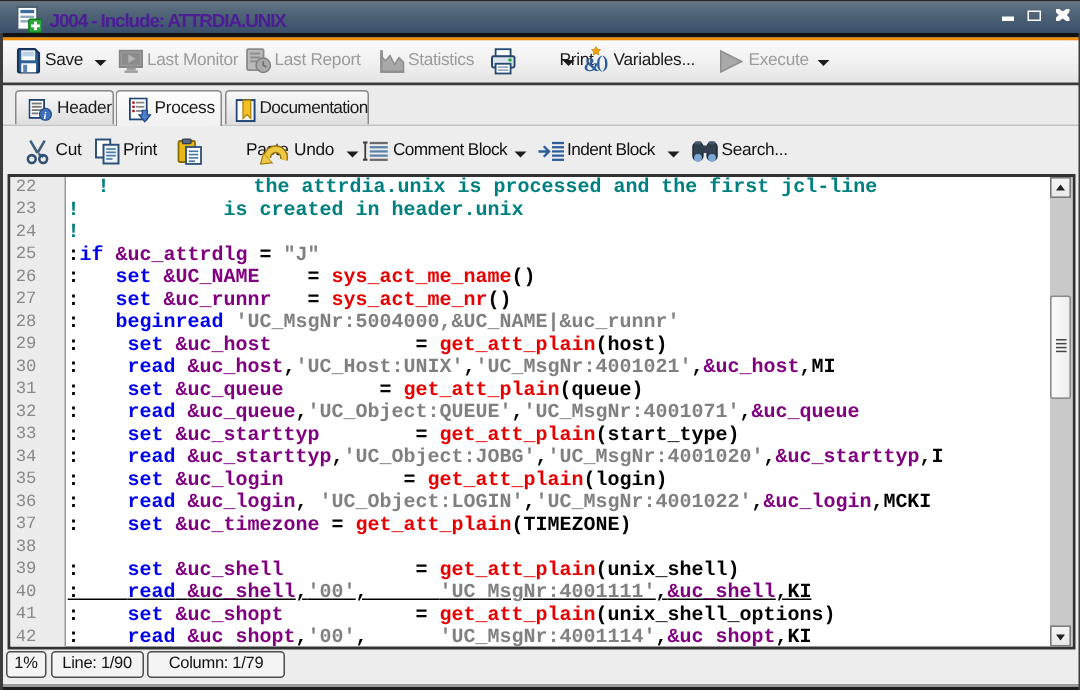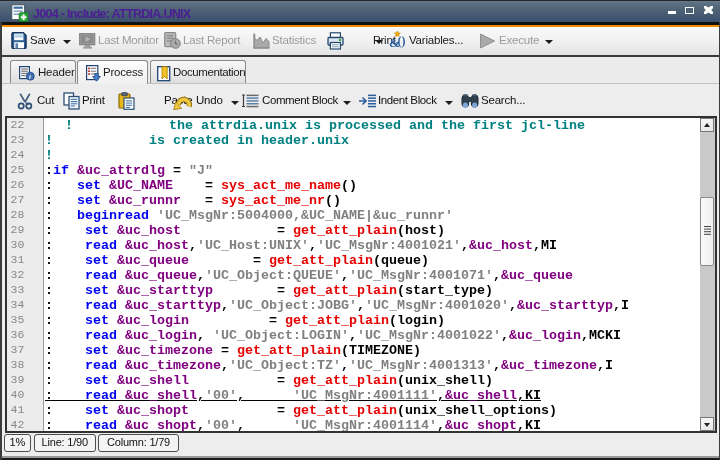--- a/index.html
+++ b/index.html
@@ -284,38 +284,37 @@
 <div class="cl" style="top:90.2px;">:   <span class="k">beginread</span> <span class="s">'UC_MsgNr:5004000,&amp;UC_NAME|&amp;uc_runnr'</span></div>
 <div class="cl" style="top:105.2px;">:    <span class="k">set</span> <span class="v">&amp;uc_host</span>            = <span class="f">get_att_plain</span>(host)</div>
 <div class="cl" style="top:120.2px;">:    <span class="k">read</span> <span class="v">&amp;uc_host</span>,<span class="s">'UC_Host:UNIX'</span>,<span class="s">'UC_MsgNr:4001021'</span>,<span class="v">&amp;uc_host</span>,MI</div>
 <div class="cl" style="top:135.2px;">:    <span class="k">set</span> <span class="v">&amp;uc_queue</span>        = <span class="f">get_att_plain</span>(queue)</div>
 <div class="cl" style="top:150.2px;">:    <span class="k">read</span> <span class="v">&amp;uc_queue</span>,<span class="s">'UC_Object:QUEUE'</span>,<span class="s">'UC_MsgNr:4001071'</span>,<span class="v">&amp;uc_queue</span></div>
 <div class="cl" style="top:165.2px;">:    <span class="k">set</span> <span class="v">&amp;uc_starttyp</span>        = <span class="f">get_att_plain</span>(start_type)</div>
 <div class="cl" style="top:180.2px;">:    <span class="k">read</span> <span class="v">&amp;uc_starttyp</span>,<span class="s">'UC_Object:JOBG'</span>,<span class="s">'UC_MsgNr:4001020'</span>,<span class="v">&amp;uc_starttyp</span>,I</div>
 <div class="cl" style="top:195.2px;">:    <span class="k">set</span> <span class="v">&amp;uc_login</span>          = <span class="f">get_att_plain</span>(login)</div>
 <div class="cl" style="top:210.2px;">:    <span class="k">read</span> <span class="v">&amp;uc_login</span>, <span class="s">'UC_Object:LOGIN'</span>,<span class="s">'UC_MsgNr:4001022'</span>,<span class="v">&amp;uc_login</span>,MCKI</div>
 <div class="cl" style="top:225.2px;">:    <span class="k">set</span> <span class="v">&amp;uc_timezone</span> = <span class="f">get_att_plain</span>(TIMEZONE)</div>
-<div class="cl" style="top:240.2px;">:    <span class="k">read</span> <span class="v">&amp;uc_timezone</span>,<span class="s">'UC_Object:TZ'</span>,<span class="s">'UC_MsgNr:4001313'</span>,<span class="v">&amp;uc_timezone</span>,I</div>
 <div class="cl" style="top:255.2px;">:    <span class="k">set</span> <span class="v">&amp;uc_shell</span>           = <span class="f">get_att_plain</span>(unix_shell)</div>
 <div class="cl" style="top:270.2px;text-decoration:underline;">:    <span class="k">read</span> <span class="v">&amp;uc_shell</span>,<span class="s">'00'</span>,      <span class="s">'UC_MsgNr:4001111'</span>,<span class="v">&amp;uc_shell</span>,KI</div>
 <div class="cl" style="top:285.2px;">:    <span class="k">set</span> <span class="v">&amp;uc_shopt</span>           = <span class="f">get_att_plain</span>(unix_shell_options)</div>
 <div class="cl" style="top:300.2px;">:    <span class="k">read</span> <span class="v">&amp;uc shopt</span>,<span class="s">'00'</span>,      <span class="s">'UC_MsgNr:4001114'</span>,<span class="v">&amp;uc shopt</span>,KI</div>
 </div>
   <div class="abs" id="vscroll">
     <div class="sbtn" style="top:0;">
         <div style="position:absolute;left:3.2px;top:4px;width:0;height:0;border-left:3.5px solid transparent;border-right:3.5px solid transparent;border-bottom:4.5px solid #222;"></div>
       </div>
     <div class="sbtn" style="bottom:0;">
         <div style="position:absolute;left:3.2px;top:4.5px;width:0;height:0;border-left:3.5px solid transparent;border-right:3.5px solid transparent;border-top:4.5px solid #222;"></div>
       </div>
     <div id="thumb">
         <div style="position:absolute;left:3px;top:28px;width:7px;height:1.2px;background:#444;box-shadow:0 2.6px #444, 0 5.2px #444, 0 7.8px #444;"></div>
       </div>
   </div>
 </div>
 
 <div class="statbox" style="left:3.5px; top:434px; width:27.5px;">1%</div>
 <div class="statbox" style="left:33.5px; top:434px; width:62.5px;">Line: 1/90</div>
-<div class="statbox" style="left:98px; top:434px; width:81px;">Column: 1/79</div>
+<div class="statbox" style="left:98px; top:434px; width:92px;">Column: 1/79</div>
 <div class="abs" id="botline1"></div>
 <div class="abs" id="botline2"></div>
 <div class="abs" id="lb"></div>
 <div class="abs" id="rb"></div>
 
 </body></html>

